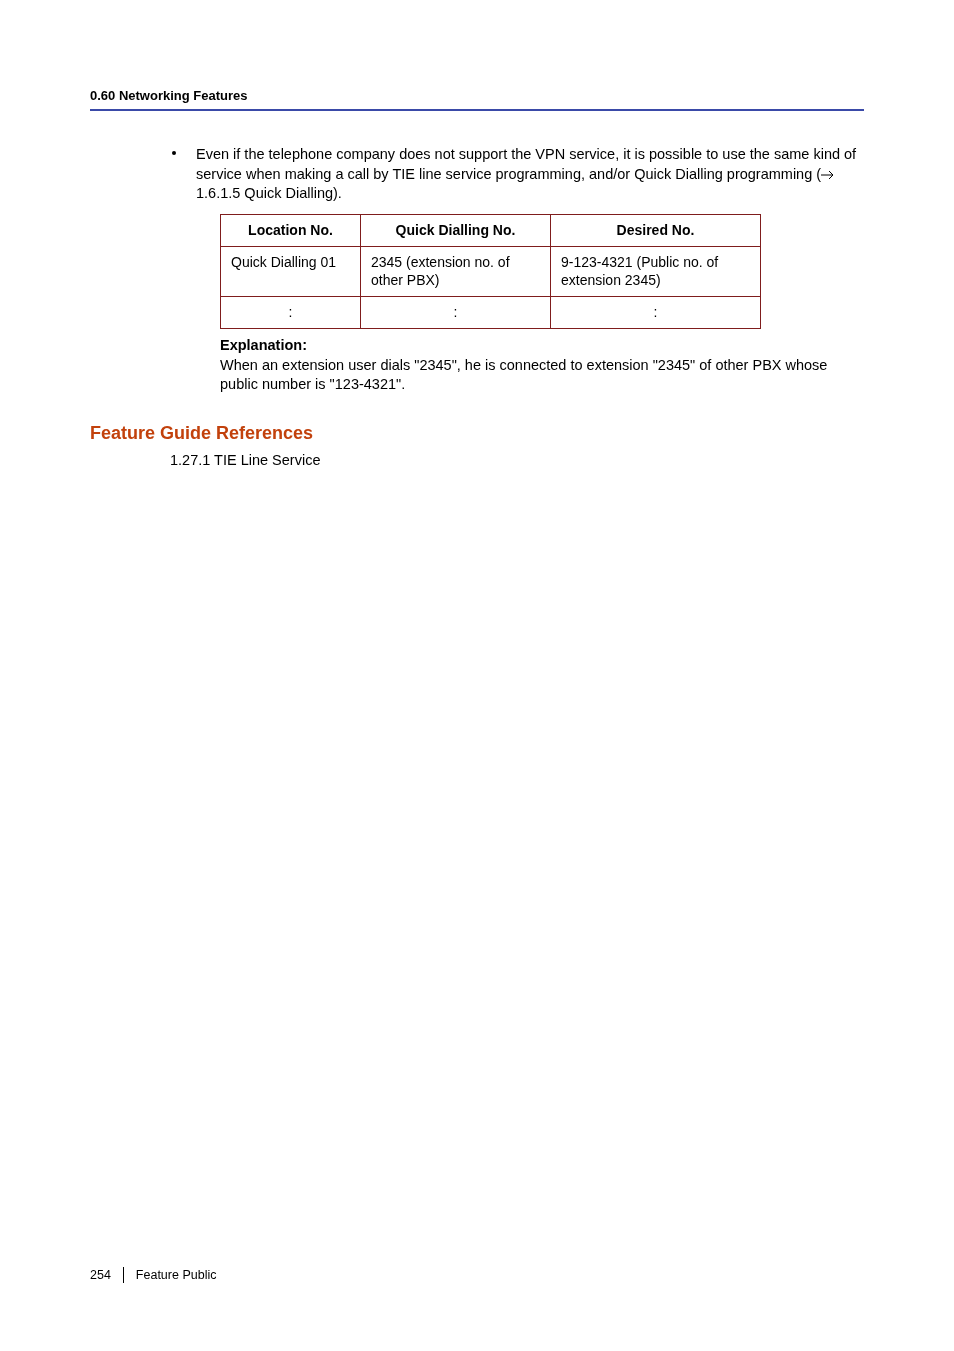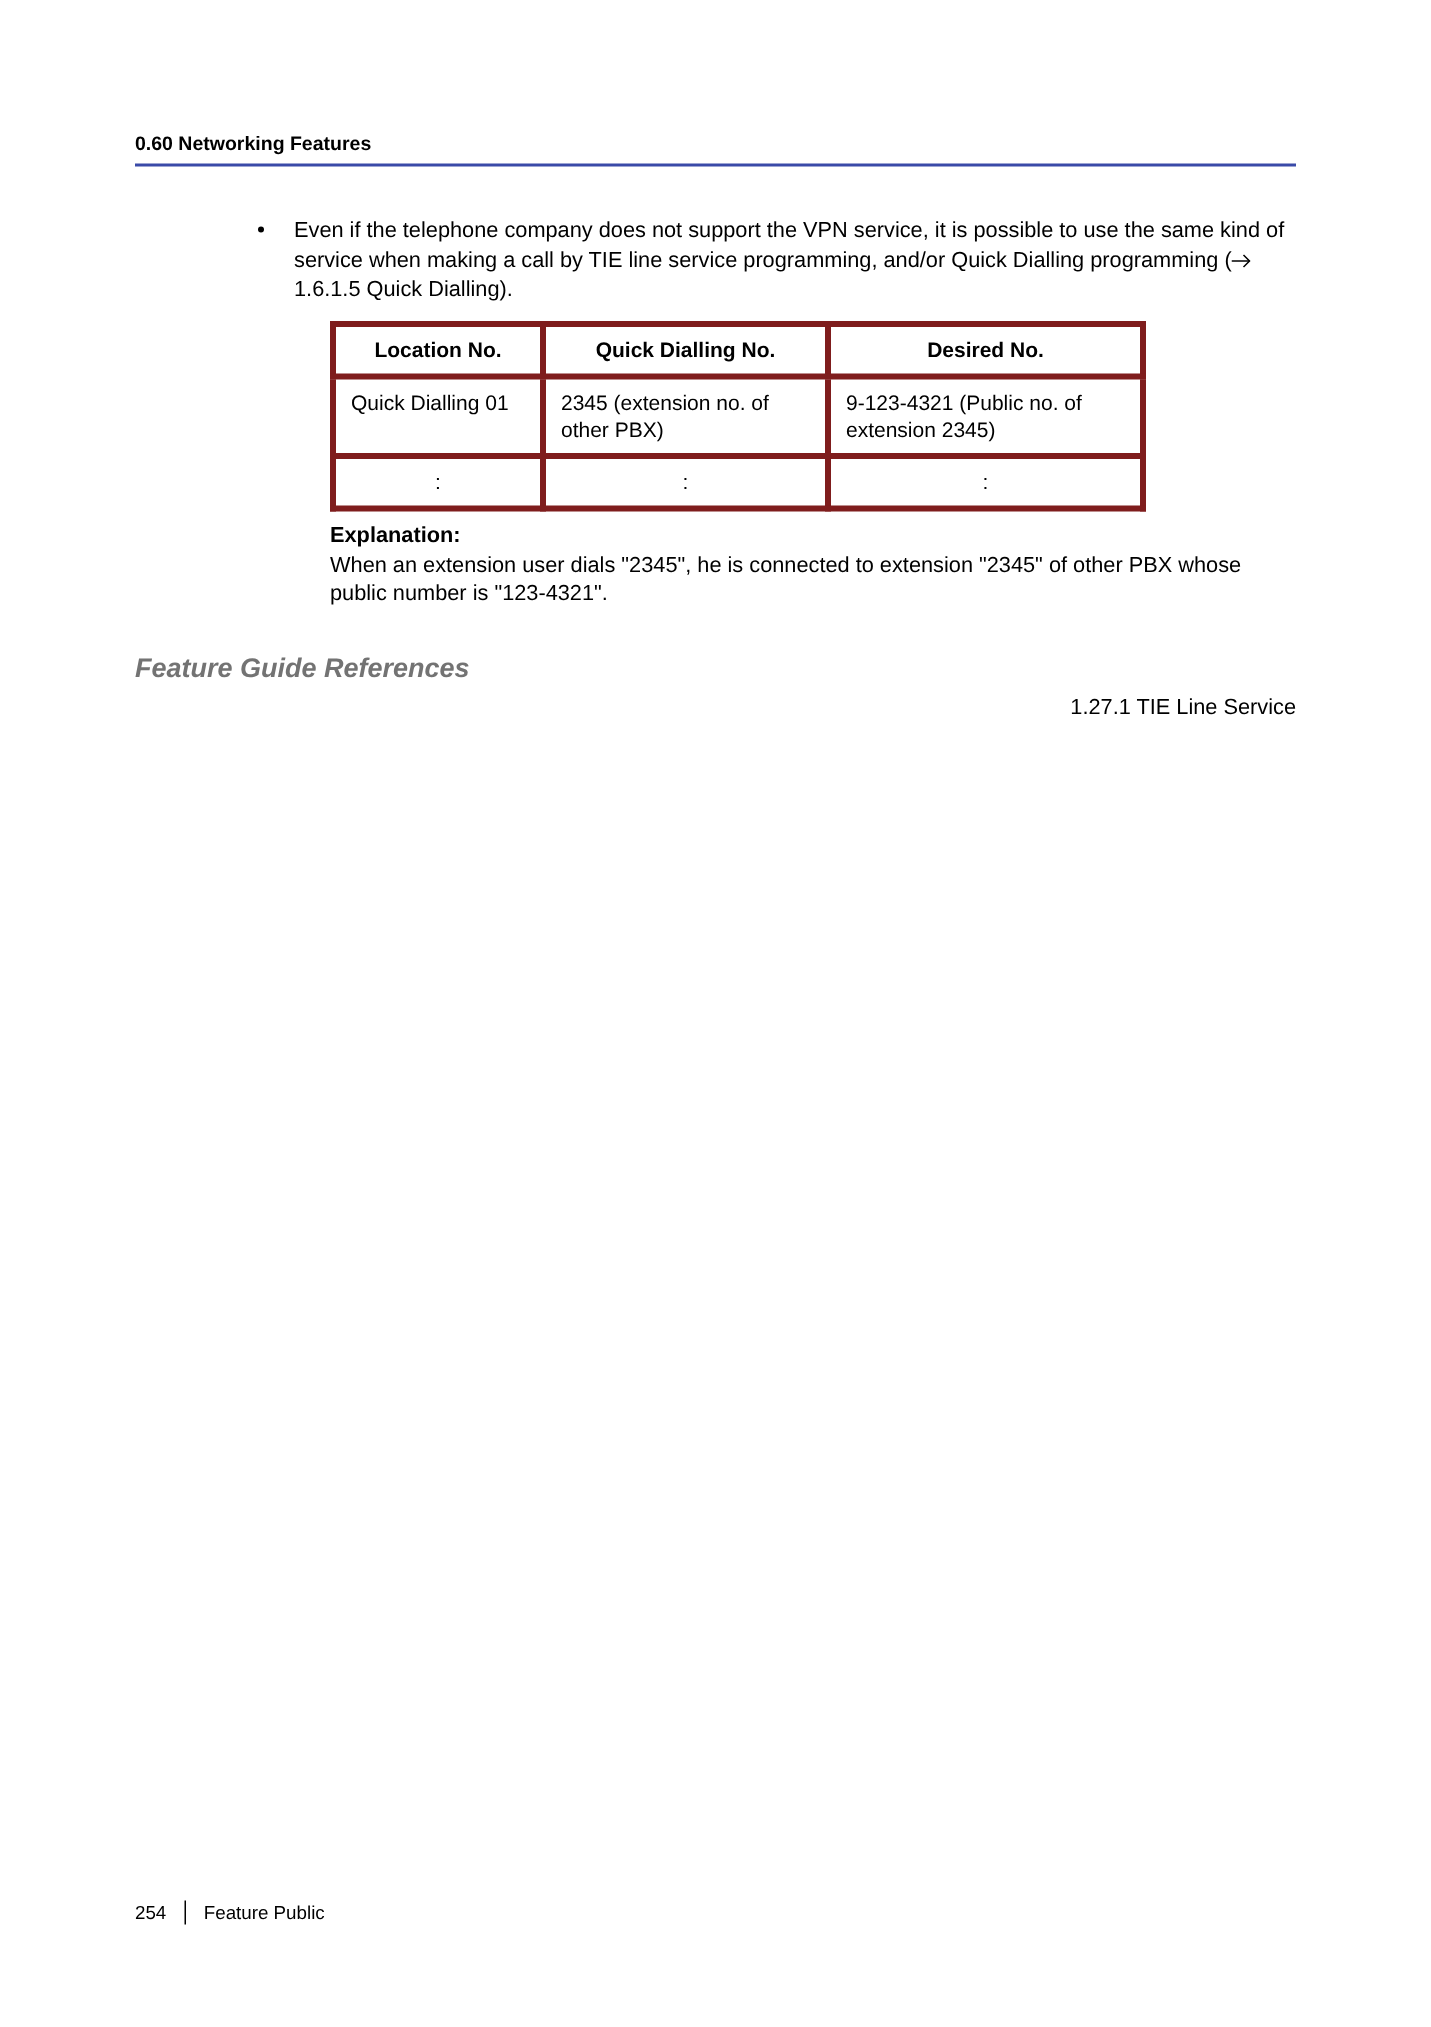--- a/index.html
+++ b/index.html
@@ -55,21 +55,21 @@
     font-weight: bold;
     margin-top: 4px;
   }
   table.example {
     border-collapse: collapse;
     margin-top: 10px;
     margin-left: 24px;
     font-size: 14px;
   }
   table.example th, table.example td {
-    border: 4px solid #7f1d1d;
+    border: 1px solid #7f1d1d;
     padding: 6px 10px;
     vertical-align: top;
     margin-top: 27px;
   }
   table.example th {
     text-align: center;
     font-weight: bold;
   }
   table.example td.center { text-align: center; }
   .col-loc { width: 140px; }
@@ -77,31 +77,29 @@
   .col-des { width: 210px; }
   .explain-head {
     font-weight: bold;
     margin-top: 7px;
     margin-left: 24px;
   }
   .explain-body {
     margin-left: 24px;
   }
   .section-title {
-    color: #737373;
+    color: #c2410c;
     font-size: 18px;
     font-weight: bold;
     margin-top: 28px;
-    font-style: italic;
   }
   .ref-line {
     margin-left: 80px;
     margin-top: 8px;
     font-size: 14.5px;
-    text-align: right;
   }
   .footer {
     position: absolute;
     bottom: 68px;
     left: 90px;
     font-size: 12.5px;
     display: flex;
     align-items: center;
     gap: 12px;
   }

